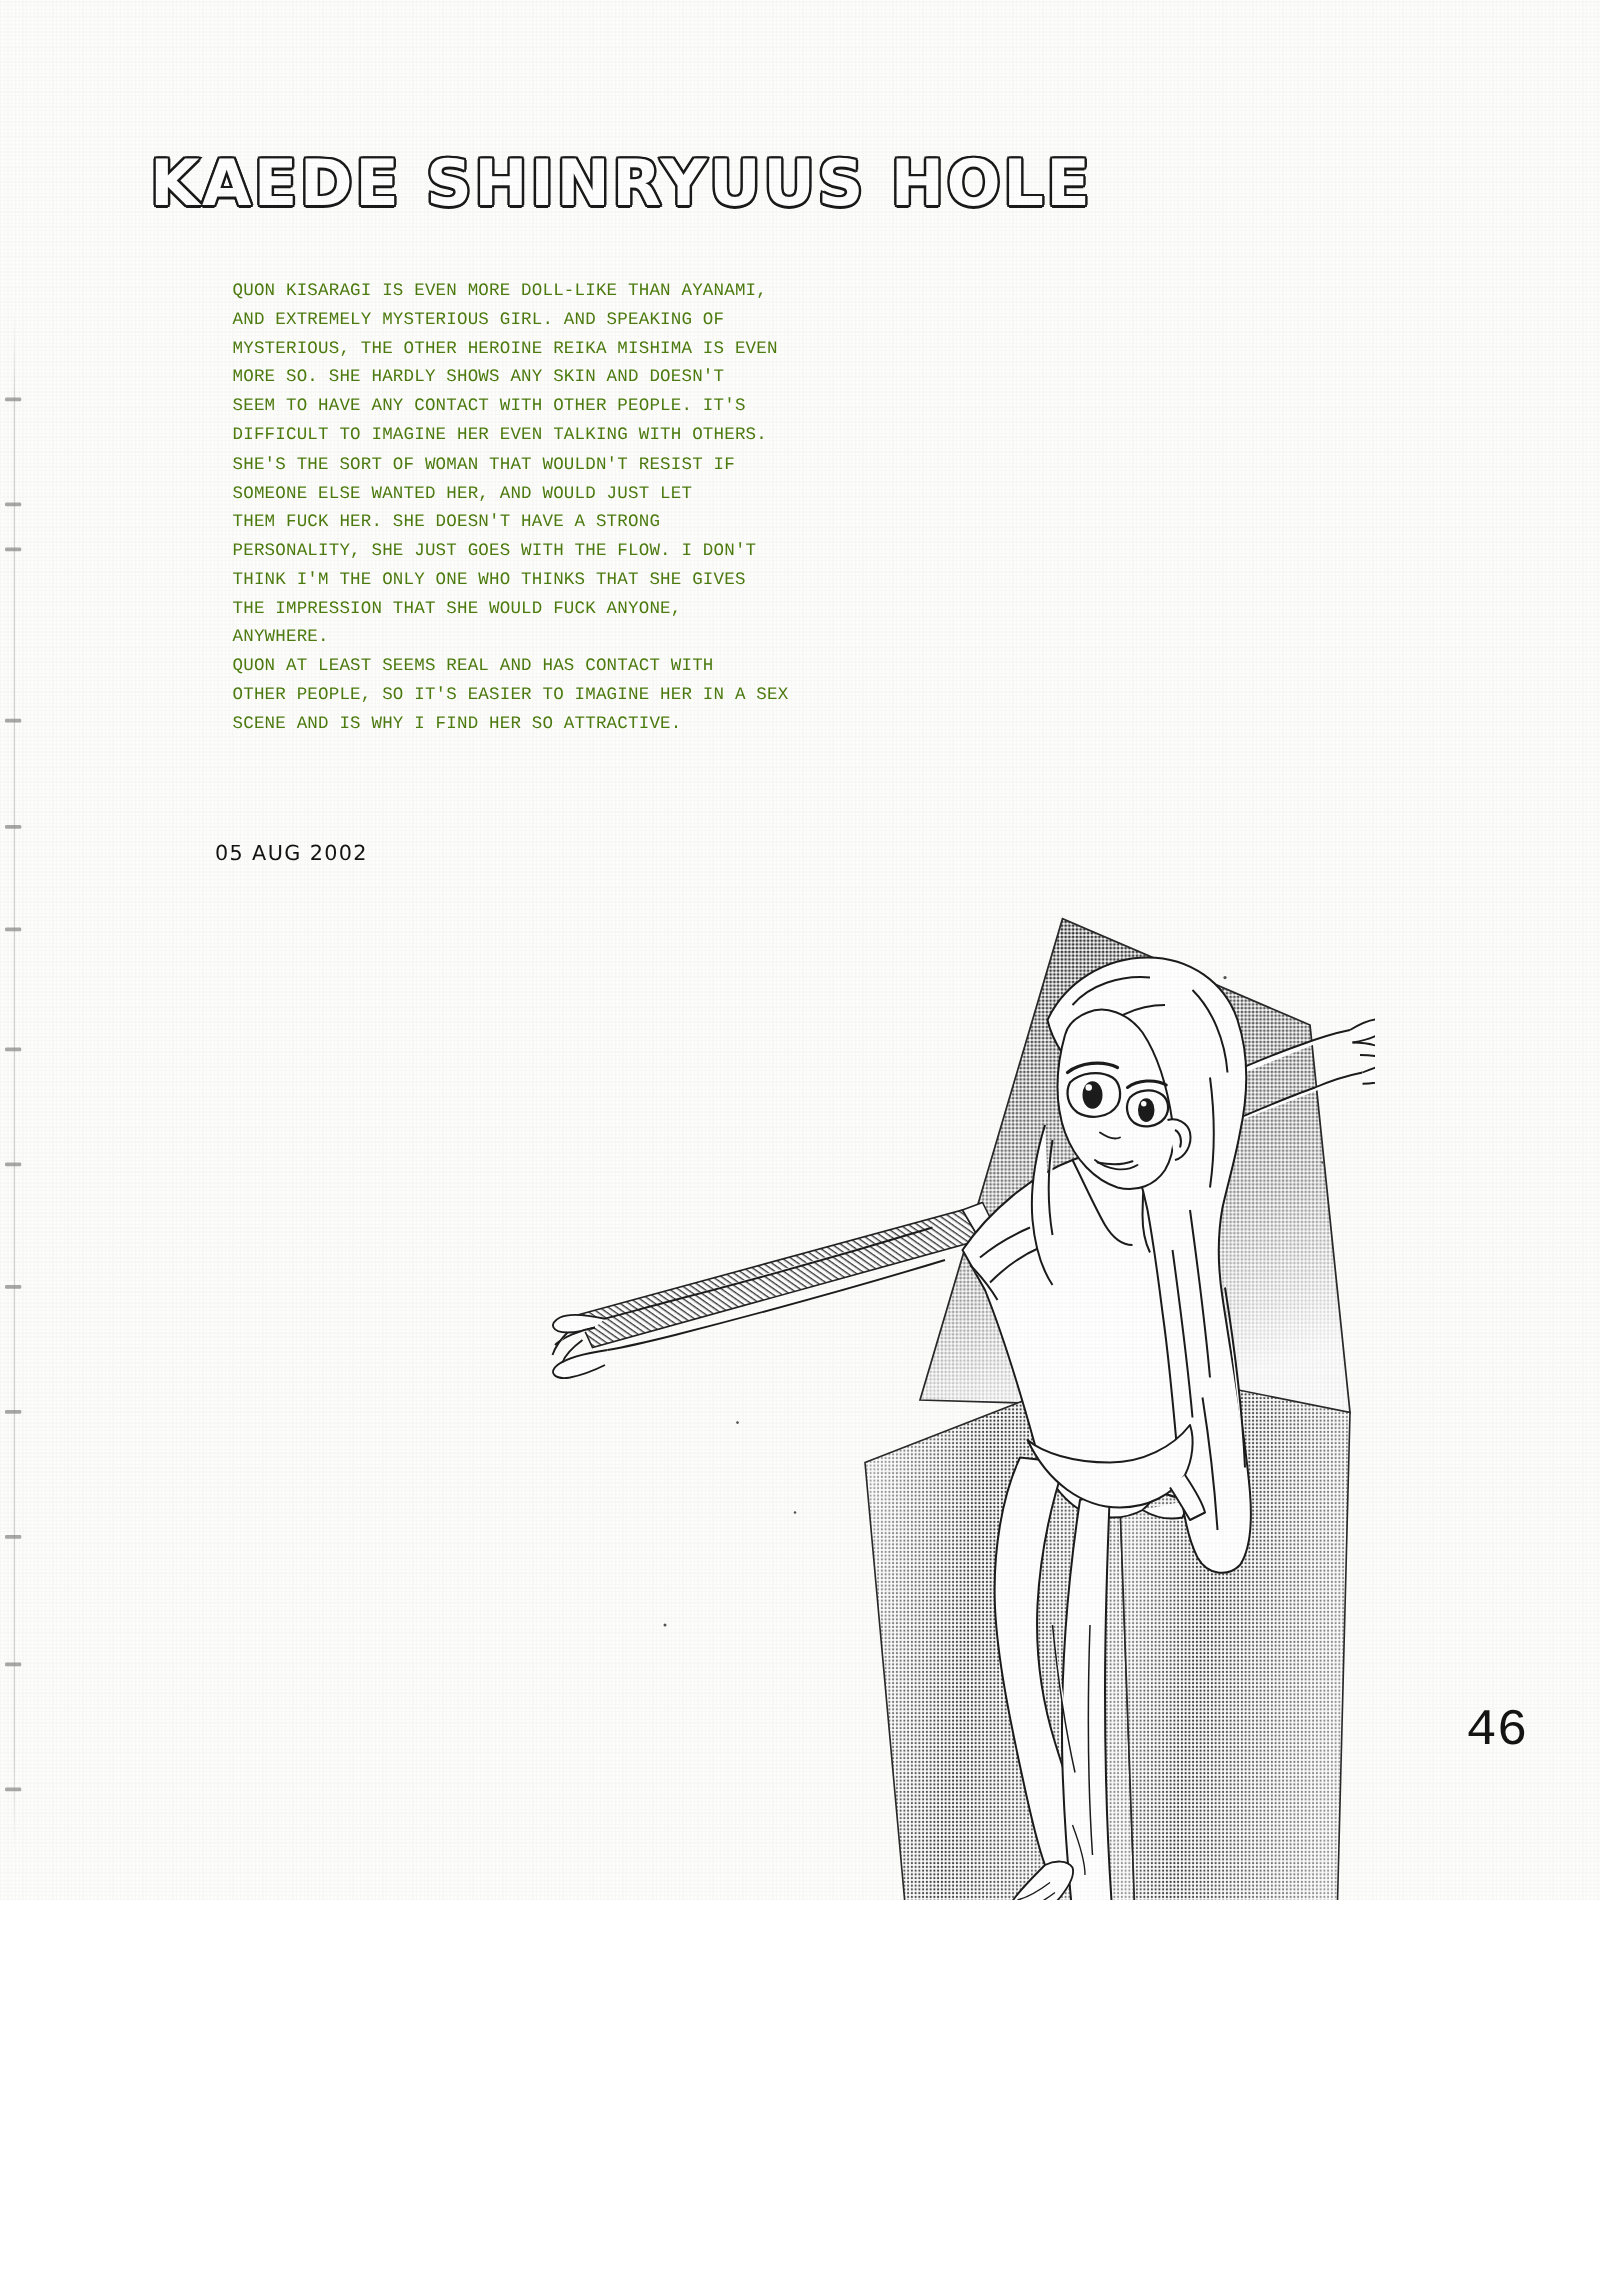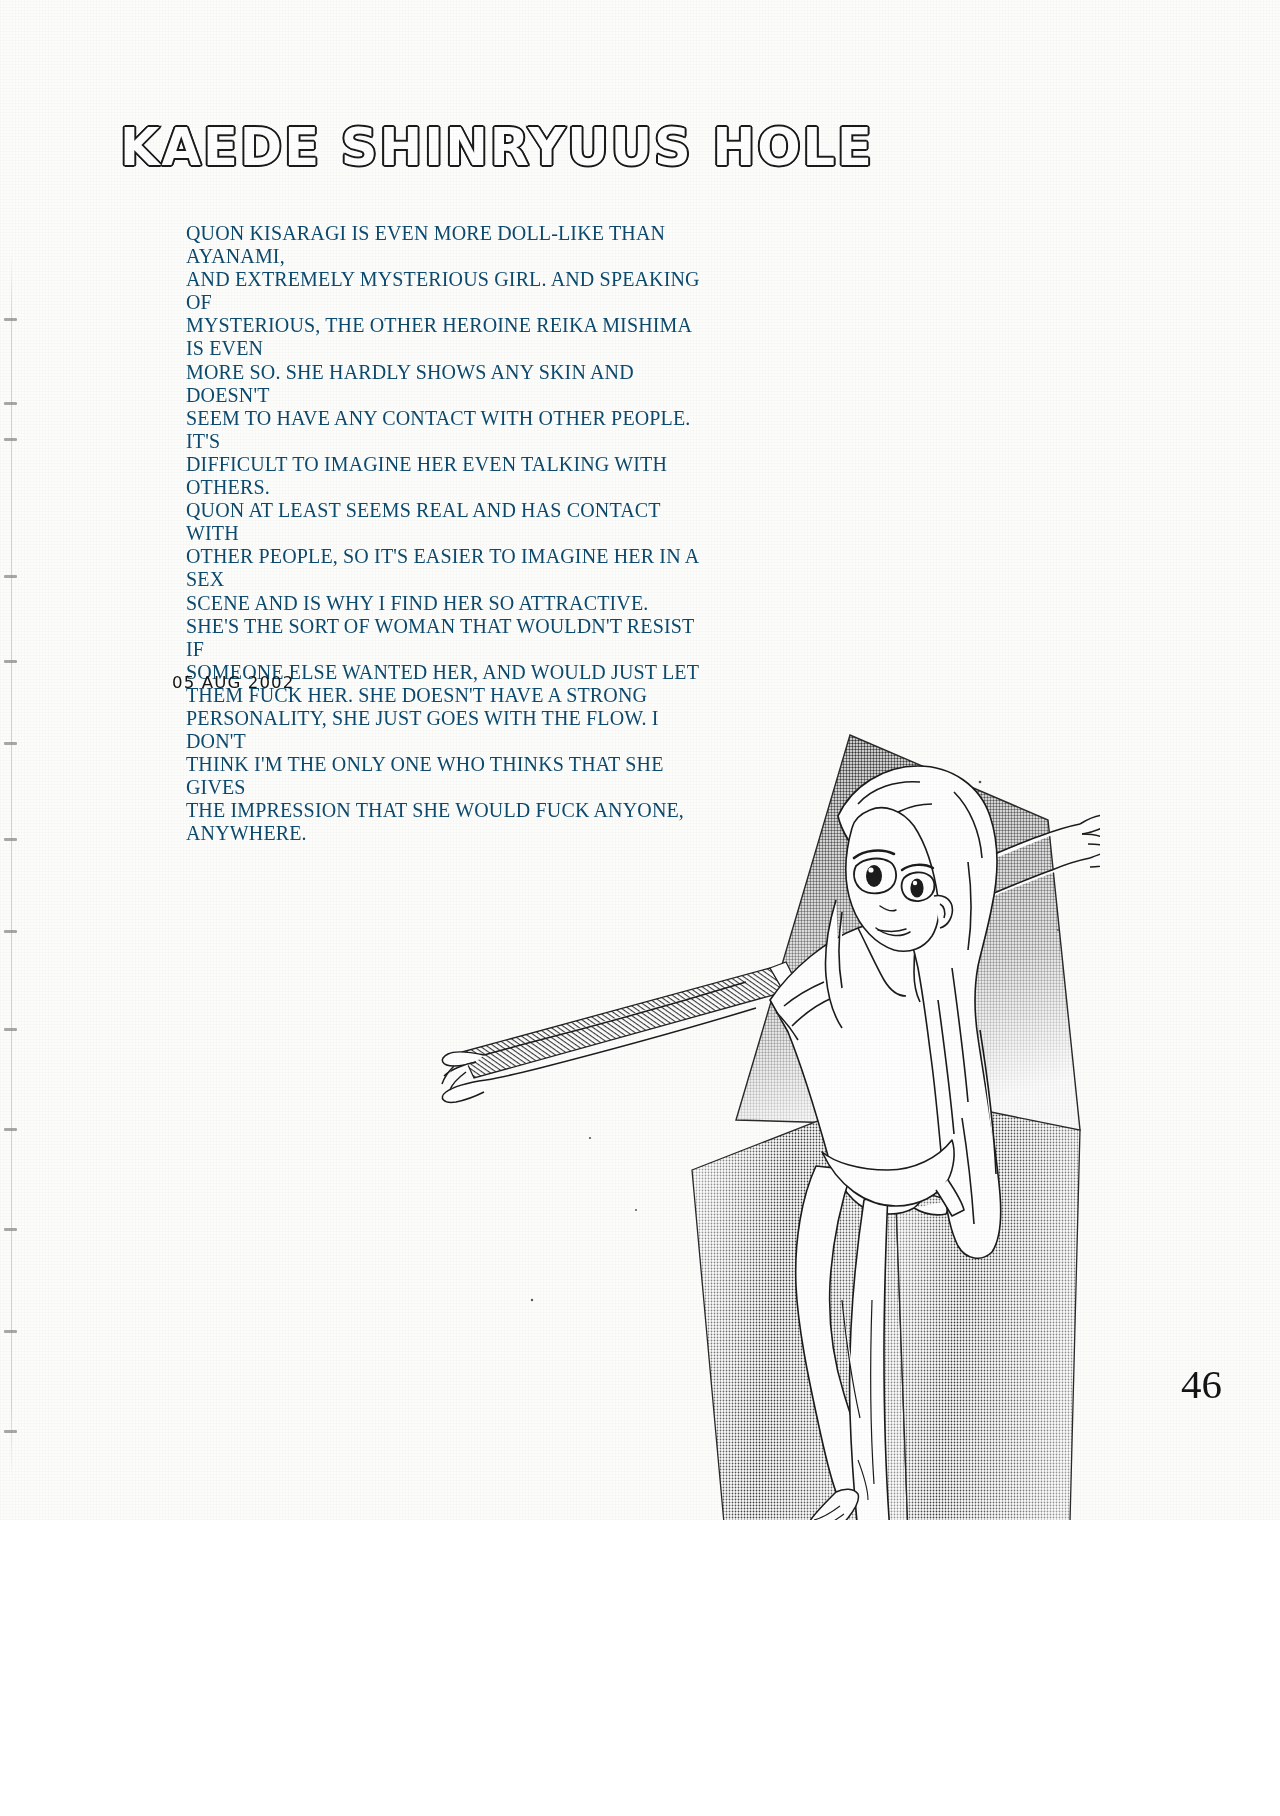--- a/index.html
+++ b/index.html
@@ -85,44 +85,44 @@
 
   
   .afterword {
     position: absolute;
     left: 186px;
     top: 222px;
     width: 520px;
   }
   .para {
     margin: 0 0 0 0;
-    font-family: Liberation Serif, serif;
-    font-size: 20px;
+    font-family: Liberation Mono, monospace;
+    font-size: 14px;
     line-height: 23.1px;
     letter-spacing: 0.15px;
-    color: #0c4a6e;
+    color: #4d7c0f;
     white-space: pre-line;
     font-stretch: condensed;
   }
   .date {
     position: absolute;
     left: 172px;
     top: 673px;
     font-family: "DejaVu Sans", sans-serif;
     font-size: 16.6px;
     letter-spacing: 1.1px;
     color: #141414;
   }
 
   
   .folio {
     position: absolute;
     right: 58px;
     bottom: 112px;
-    font-family: Liberation Serif, serif;
+    font-family: Liberation Mono, monospace;
     font-size: 41px;
     color: #141414;
   }
 
   
   .illus {
     position: absolute;
     left: 440px;
     top: 700px;
     width: 660px;
@@ -156,30 +156,30 @@
     <span class="title-inner">KAEDE SHINRYUUS HOLE</span>
   </div>
 
   <div class="afterword">
     <p class="para">QUON KISARAGI IS EVEN MORE DOLL-LIKE THAN AYANAMI,
 AND EXTREMELY MYSTERIOUS GIRL. AND SPEAKING OF
 MYSTERIOUS, THE OTHER HEROINE REIKA MISHIMA IS EVEN
 MORE SO. SHE HARDLY SHOWS ANY SKIN AND DOESN'T
 SEEM TO HAVE ANY CONTACT WITH OTHER PEOPLE. IT'S
 DIFFICULT TO IMAGINE HER EVEN TALKING WITH OTHERS.</p>
-    <p class="para">QUON AT LEAST SEEMS REAL AND HAS CONTACT WITH
-OTHER PEOPLE, SO IT'S EASIER TO IMAGINE HER IN A SEX
-SCENE AND IS WHY I FIND HER SO ATTRACTIVE.</p>
     <p class="para">SHE'S THE SORT OF WOMAN THAT WOULDN'T RESIST IF
 SOMEONE ELSE WANTED HER, AND WOULD JUST LET
 THEM FUCK HER. SHE DOESN'T HAVE A STRONG
 PERSONALITY, SHE JUST GOES WITH THE FLOW. I DON'T
 THINK I'M THE ONLY ONE WHO THINKS THAT SHE GIVES
 THE IMPRESSION THAT SHE WOULD FUCK ANYONE,
 ANYWHERE.</p>
+    <p class="para">QUON AT LEAST SEEMS REAL AND HAS CONTACT WITH
+OTHER PEOPLE, SO IT'S EASIER TO IMAGINE HER IN A SEX
+SCENE AND IS WHY I FIND HER SO ATTRACTIVE.</p>
   </div>
 
   <div class="date">05 AUG 2002</div>
 
   <div class="illus">
     <svg viewBox="0 0 660 1060" xmlns="http://www.w3.org/2000/svg" aria-hidden="true">
       <defs>
 
         <pattern id="ht-dark" width="3" height="3" patternUnits="userSpaceOnUse">
           <rect width="3" height="3" fill="#ffffff"></rect>

